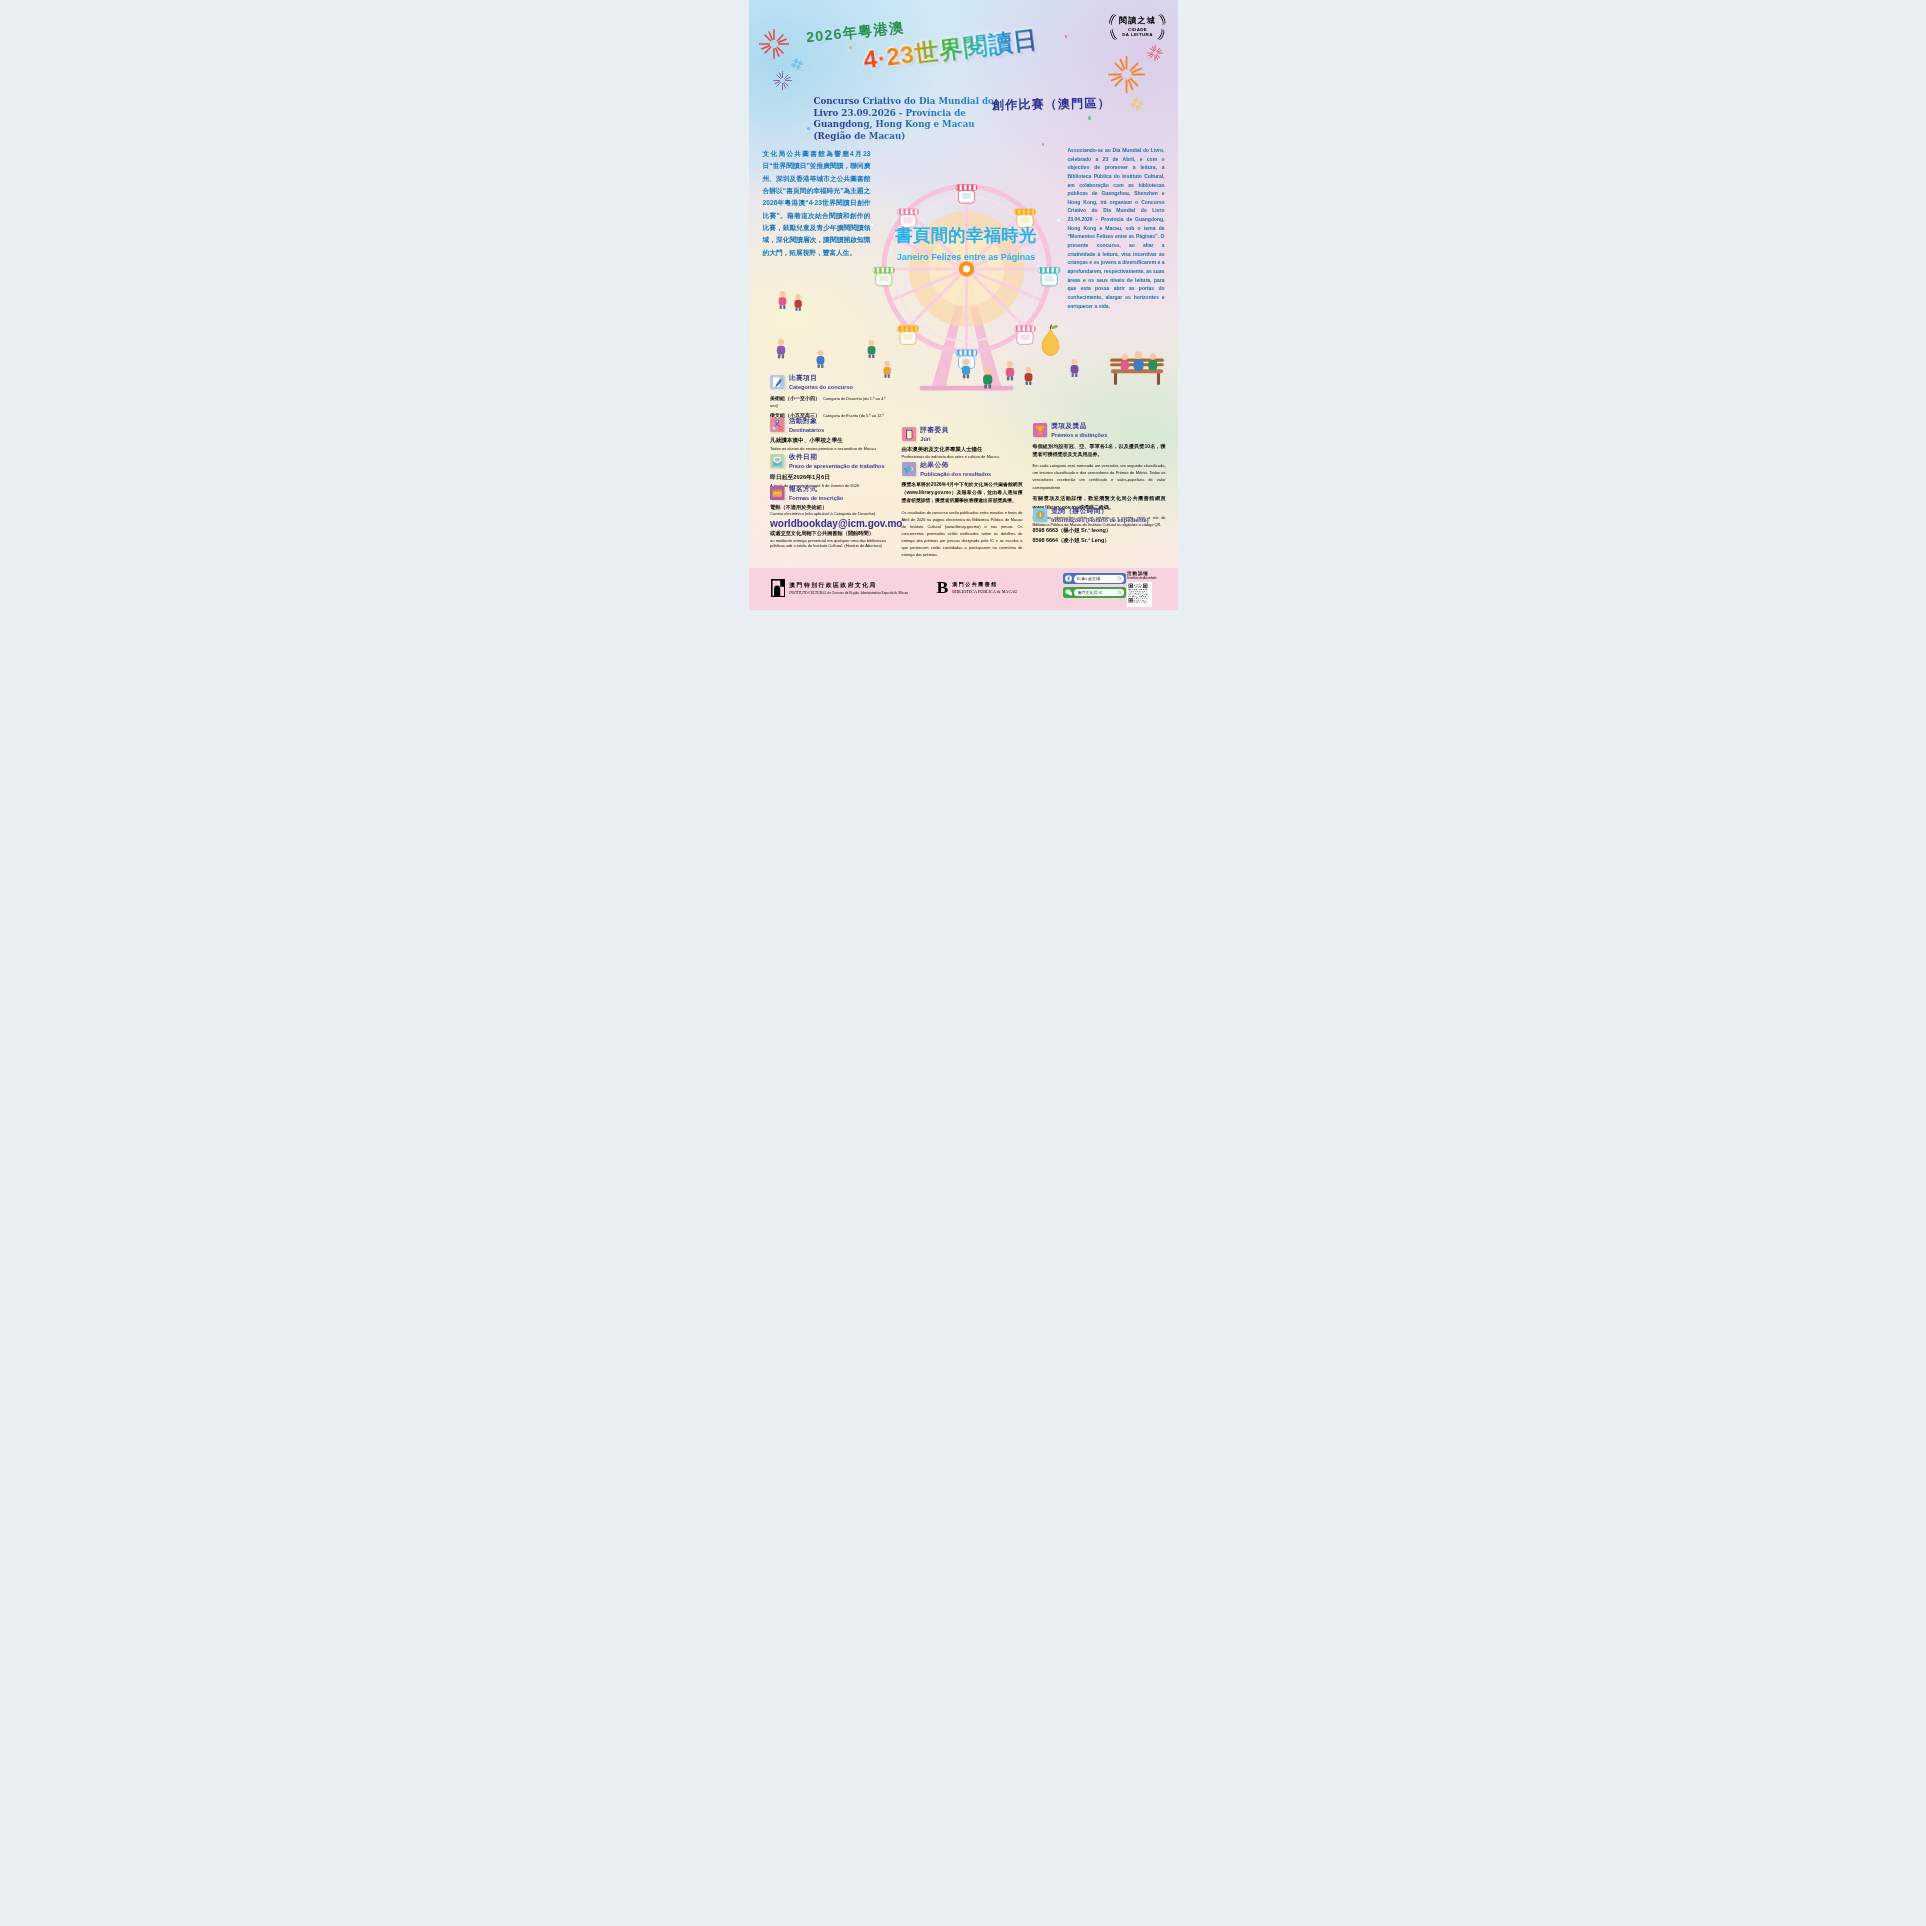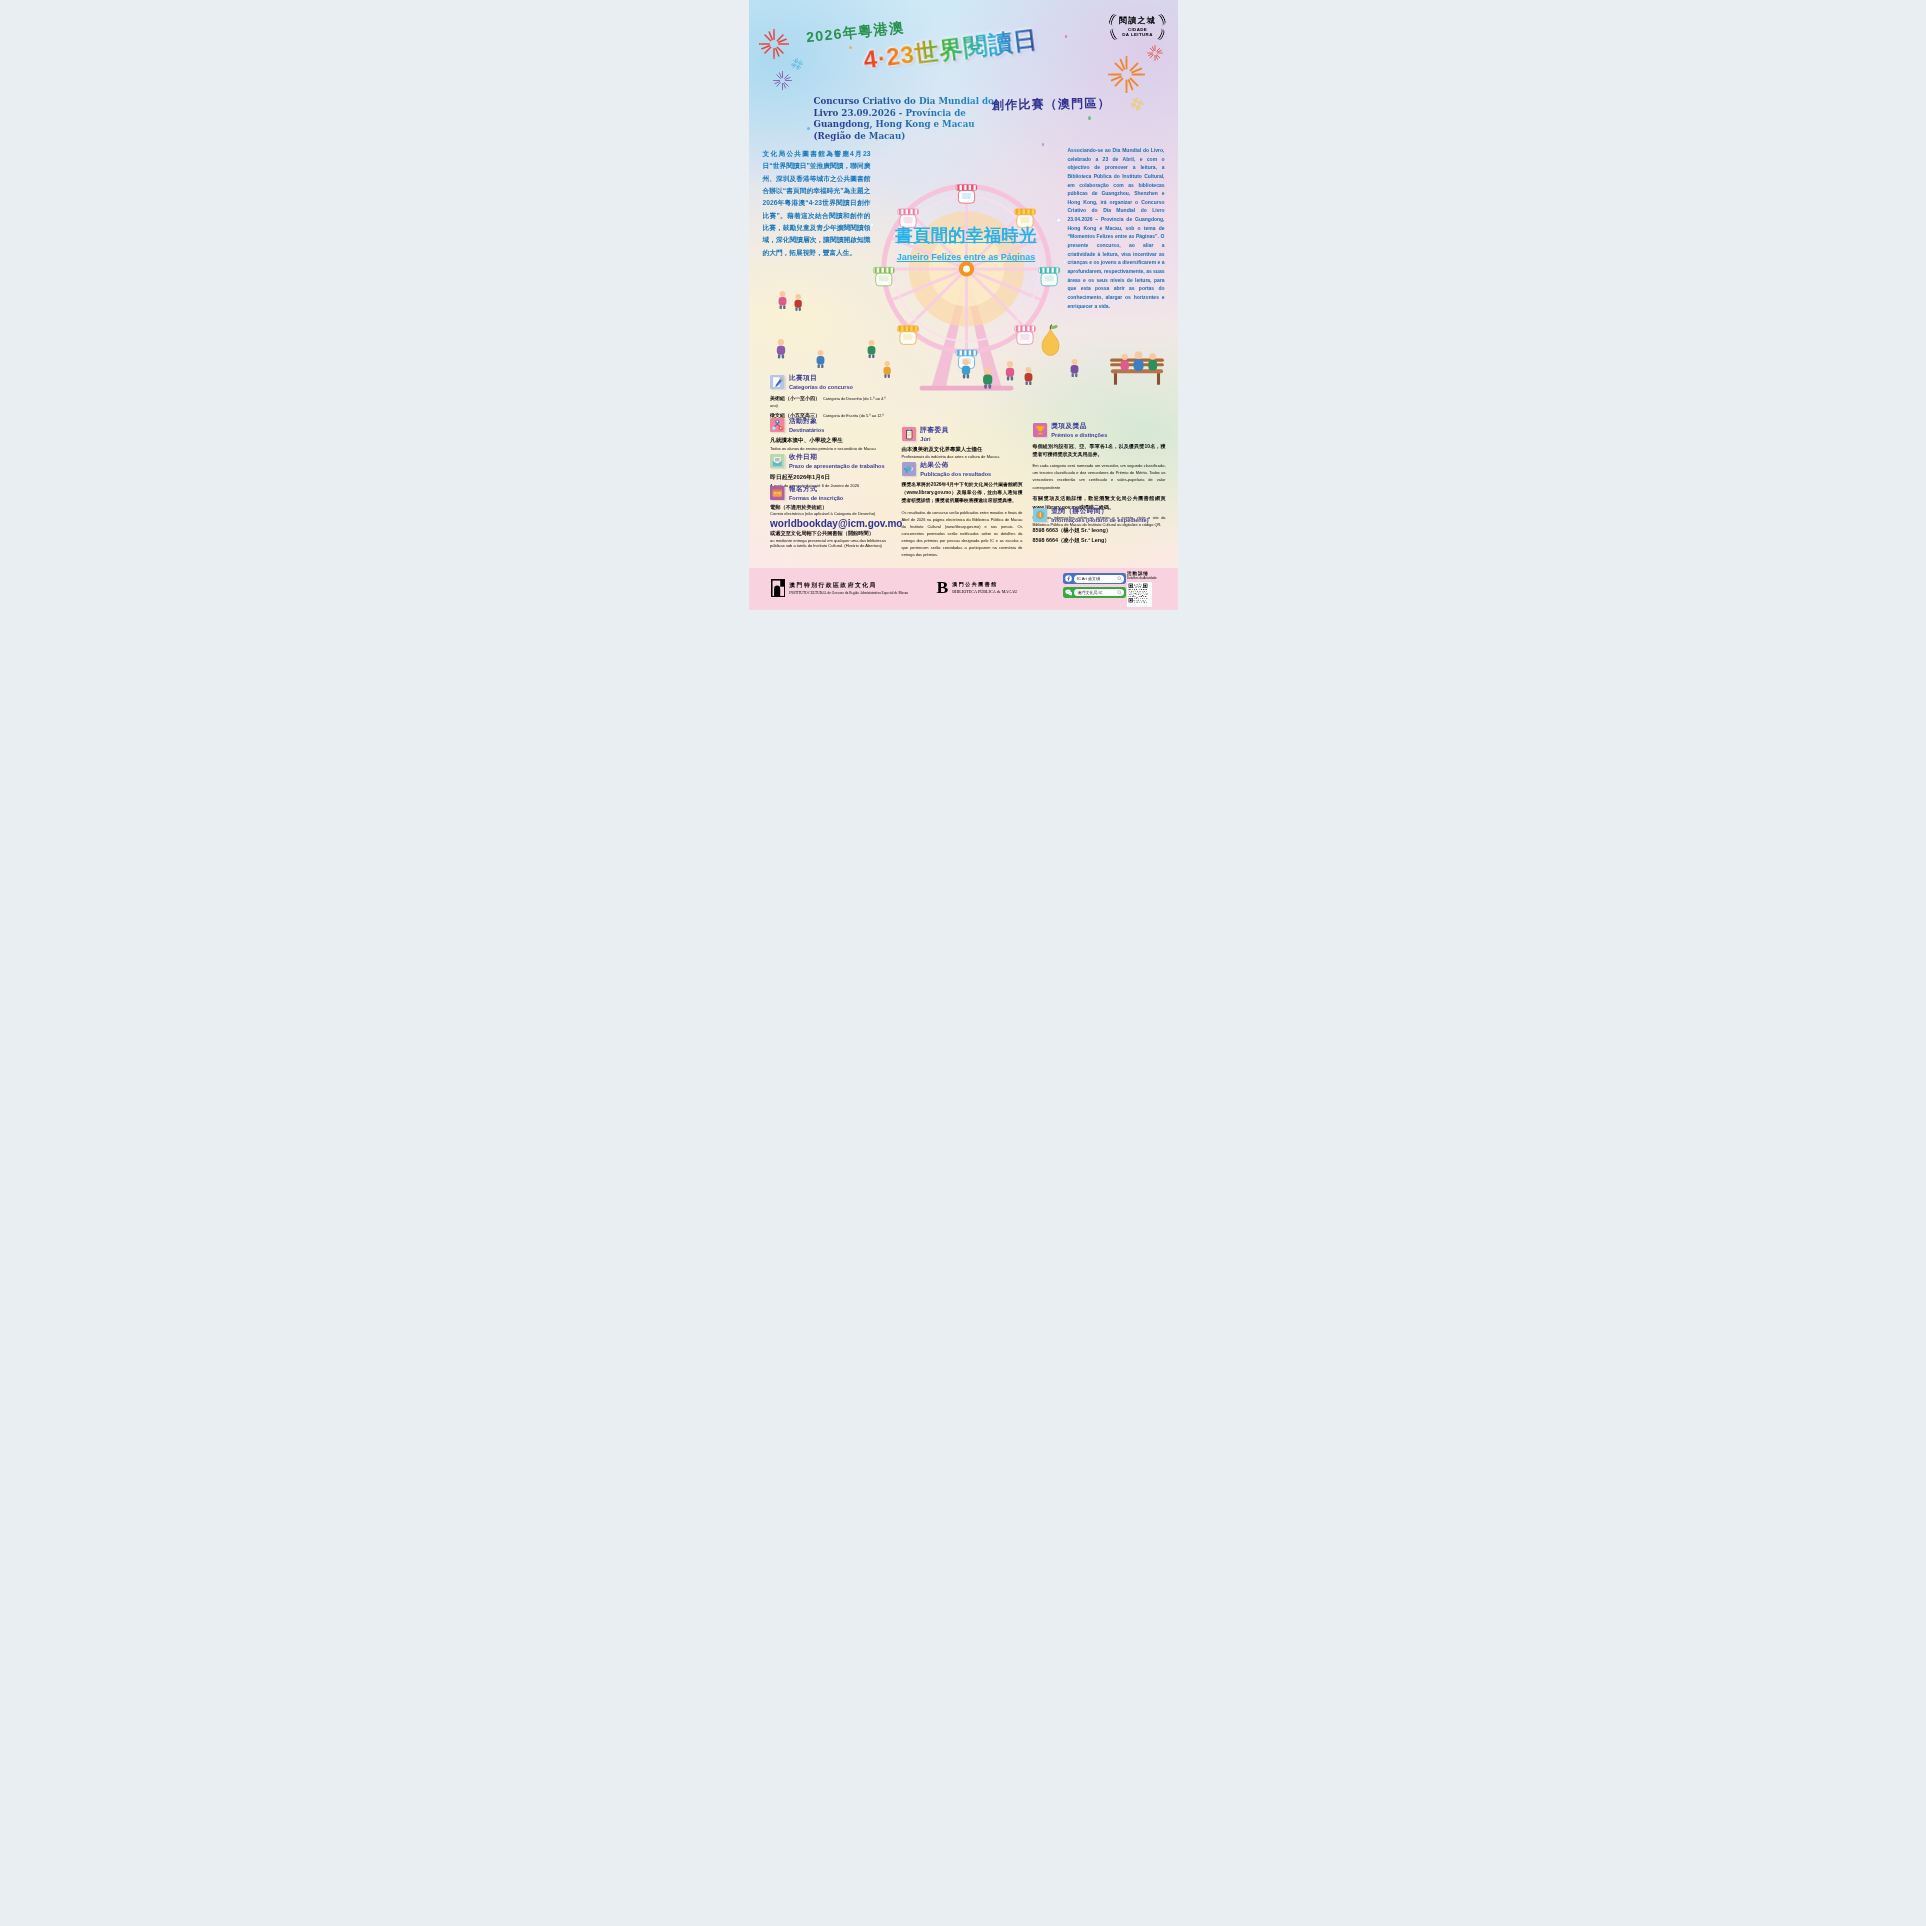--- a/index.html
+++ b/index.html
@@ -40,21 +40,21 @@
     -webkit-background-clip:text;background-clip:text;color:transparent;}
   .cn-subtitle{left:243px;top:96px;font-size:12px;font-weight:800;color:#2e3192;letter-spacing:1.2px;
     transform:rotate(-1deg);}
   
   .cn-intro{left:14px;top:148px;width:108px;font-size:6.7px;line-height:1.84;color:#1778be;
     text-align:justify;font-weight:600;}
   .pt-intro{left:319px;top:146px;width:97px;font-size:5px;line-height:1.73;color:#176fb4;
     text-align:justify;font-weight:600;}
   
   .slogan-wrap{left:127px;top:223px;width:181px;text-align:center;}
-  .outline3{position:relative;display:inline-block;color:#29b2ea;text-decoration:underline;}
+  .outline3{position:relative;display:inline-block;color:#29b2ea;}
   .outline3::before,.outline3::after{content:attr(data-text);position:absolute;left:0;top:0;width:100%;}
   .outline3::before{z-index:-2;color:#2e3192;-webkit-text-stroke:4.2px #2e3192;}
   .outline3::after{z-index:-1;color:#fff;-webkit-text-stroke:1.9px #fff;}
   .slogan-cn{font-size:17.3px;font-weight:800;letter-spacing:0.4px;}
   .slogan-pt{font-size:9px;font-weight:800;margin-top:5.4px;}
   .slogan-pt.outline3::before{-webkit-text-stroke:3.1px #2e3192;}
   .slogan-pt.outline3::after{-webkit-text-stroke:1.5px #fff;}
   .sparkle{position:absolute;color:#fff;text-shadow:0 0 1.5px #9fd6f2;font-size:7.7px;}
   
   .section{position:absolute;}

